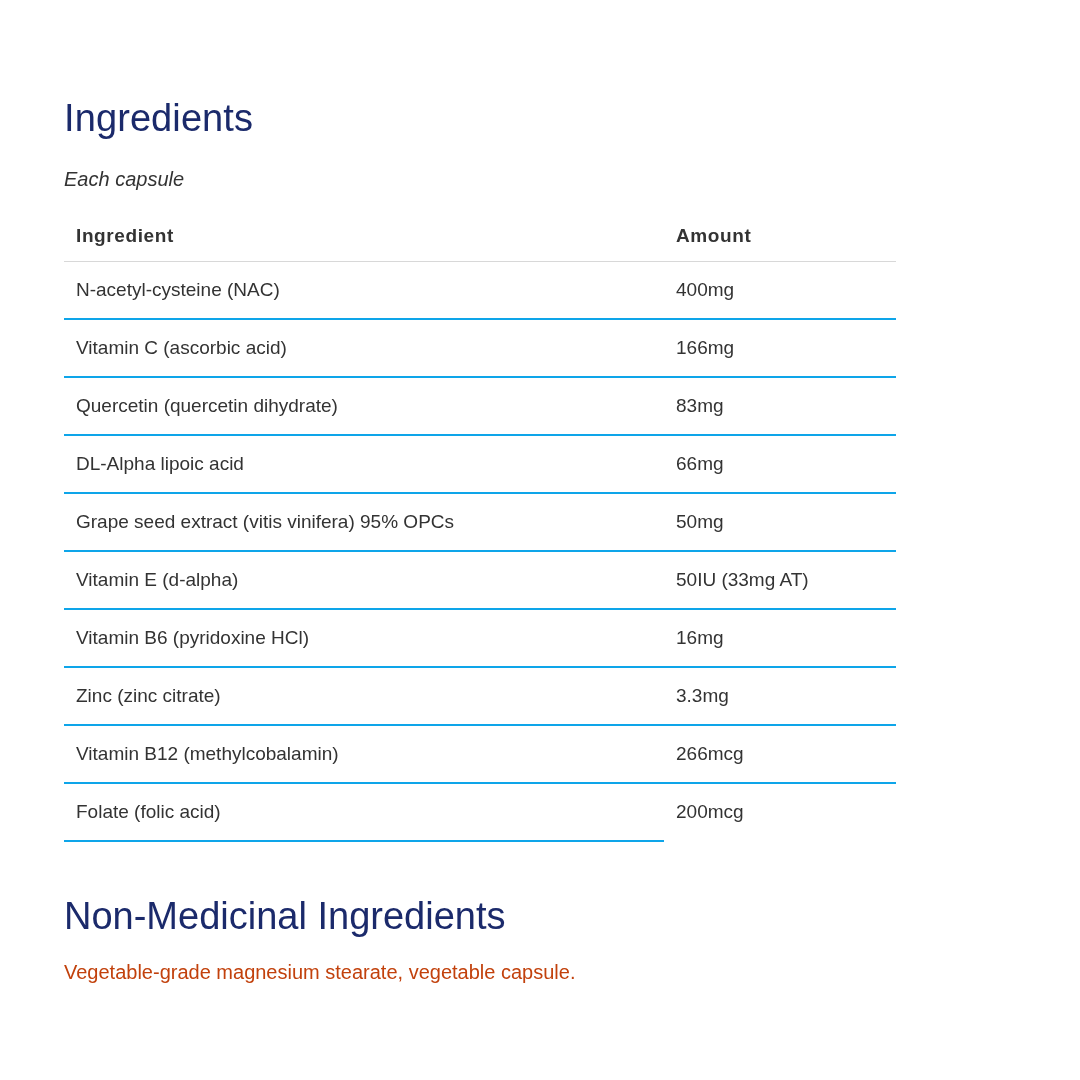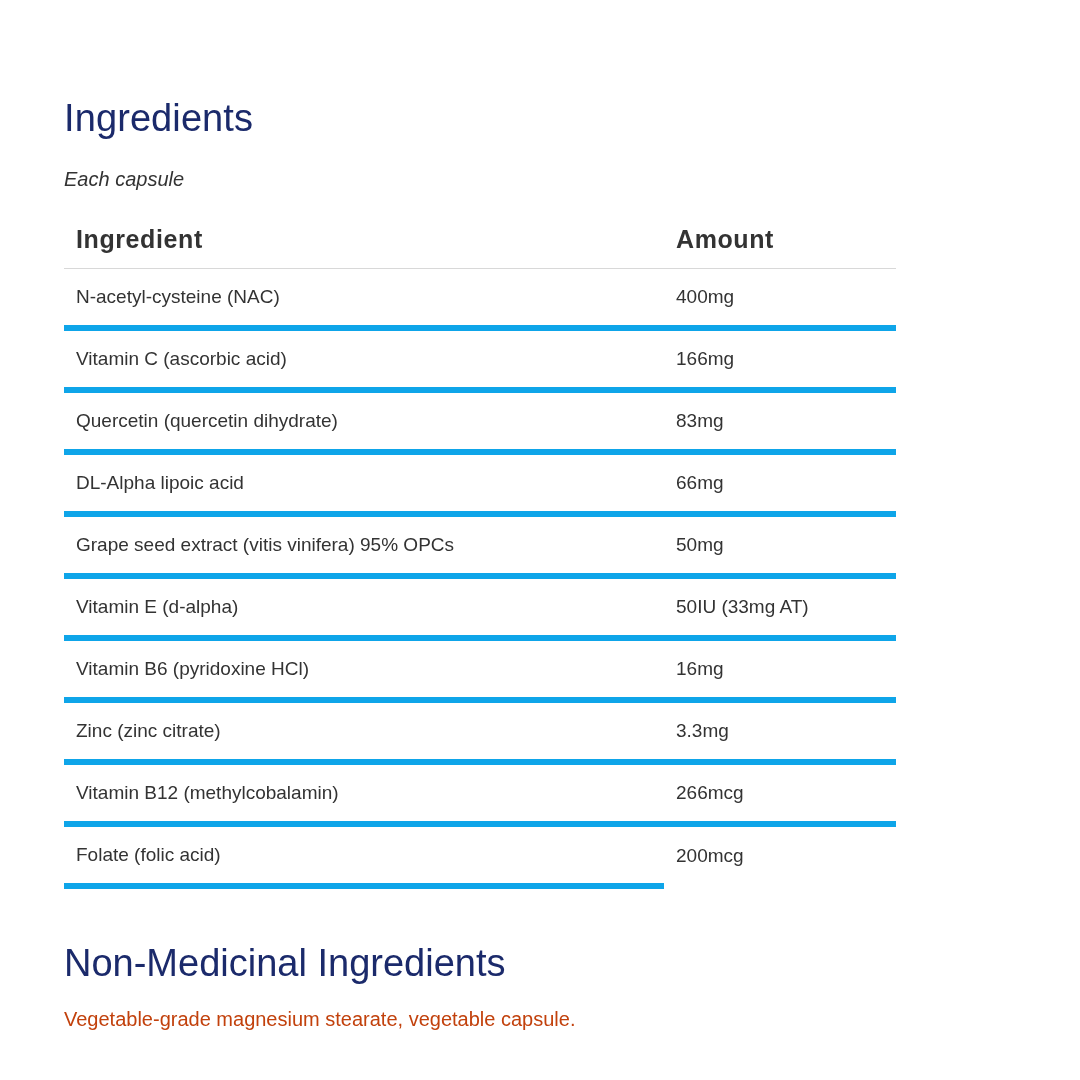--- a/index.html
+++ b/index.html
@@ -35,33 +35,33 @@
     margin-bottom: 18px;
   }
   table.ingredients {
     width: 784px;
     border-collapse: collapse;
     margin-top: 24px;
     table-layout: fixed;
   }
   table.ingredients th {
     text-align: left;
-    font-size: 25px;
+    font-size: 19px;
     font-weight: bold;
     color: #333333;
     letter-spacing: 0.6px;
     padding: 10px 12px 14px 12px;
     border-bottom: 1px solid #d8d8d8;
   }
   table.ingredients td {
     font-size: 19px;
     font-weight: 400;
     color: #333333;
     padding: 17px 12px 17px 12px;
-    border-bottom: 6px solid #0ea5e9;
+    border-bottom: 2px solid #0ea5e9;
   }
   table.ingredients tr:last-child td.col-amount {
     border-bottom: none;
   }
   .col-ingredient { width: 576px; }
   .col-amount { width: 208px; }
   .nmi-heading {
     color: #1b2a6b;
     font-size: 38px;
     font-weight: 400;

